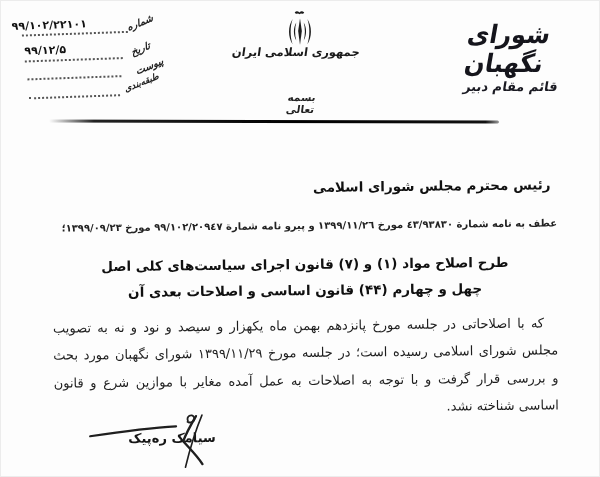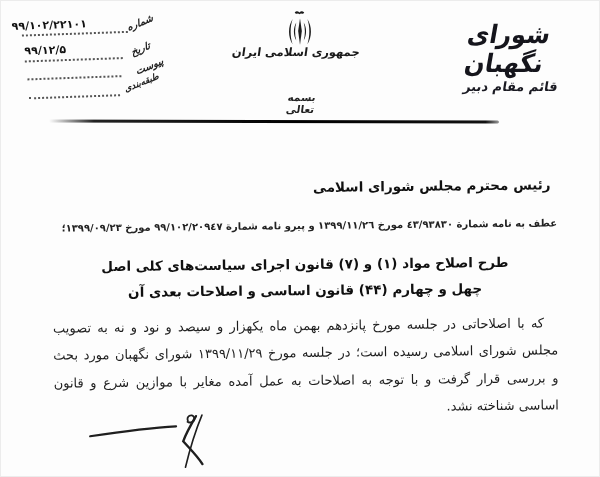--- a/index.html
+++ b/index.html
@@ -114,20 +114,21 @@
     </div>
 
     <div class="bodytext">
       <div class="jline firstline">که با اصلاحاتی در جلسه مورخ پانزدهم بهمن ماه یکهزار و سیصد و نود و نه به تصویب</div>
       <div class="jline">مجلس شورای اسلامی رسیده است؛ در جلسه مورخ ۱۳۹۹/۱۱/۲۹ شورای نگهبان مورد بحث</div>
       <div class="jline">و بررسی قرار گرفت و با توجه به اصلاحات به عمل آمده مغایر با موازین شرع و قانون</div>
       <div class="lastline">اساسی شناخته نشد.</div>
     </div>
 
     <div class="signature">
+      <div class="signer">سیامک ره‌پیک</div>
       <svg class="sig-svg" width="145" height="58" viewBox="0 0 145 58" xmlns="http://www.w3.org/2000/svg" fill="none" stroke="#1f1f1f">
         <path d="M6,22 C35,18 70,14 92,13" stroke-width="2.2" stroke-linecap="round"></path>
         <path d="M104,8 C102,3 108,0 110,4 C112,8 106,11 103,8" stroke-width="1.8"></path>
         <path d="M112,3 C106,13 102,20 99,28 C106,36 113,43 118,51" stroke-width="2.4" stroke-linecap="round"></path>
         <path d="M118,2 C112,16 106,34 101,54" stroke-width="1.6" stroke-linecap="round"></path>
       </svg>
     </div>
   </div>
 
 </div>

